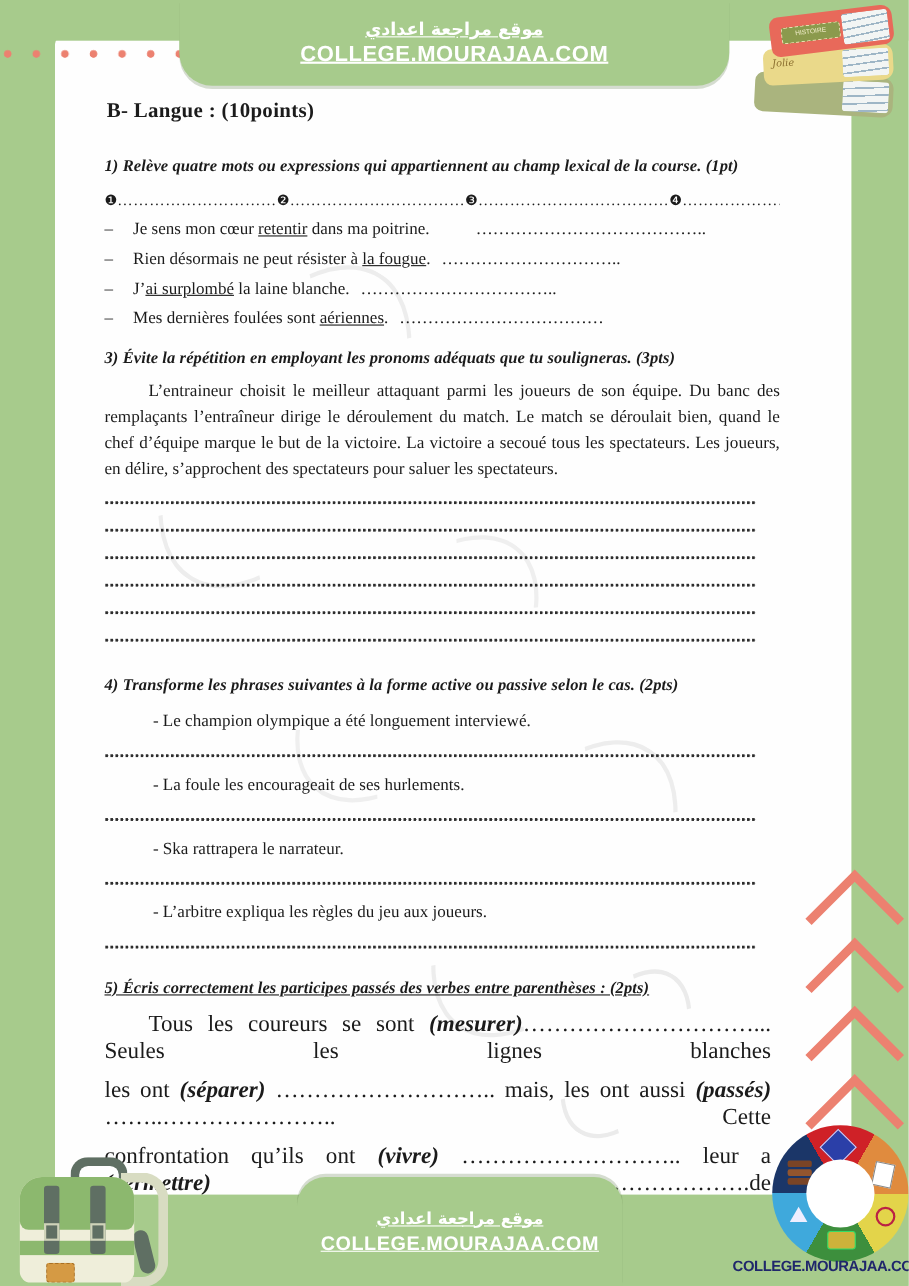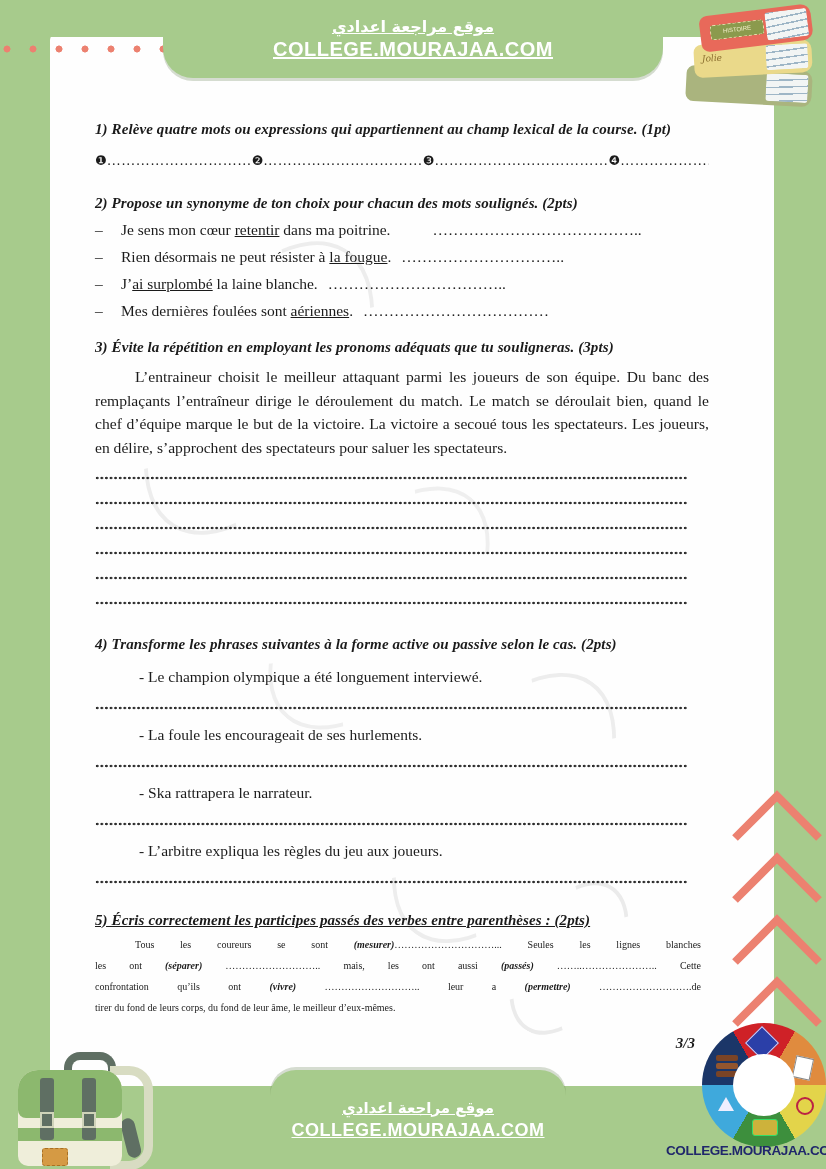--- a/index.html
+++ b/index.html
@@ -50,21 +50,21 @@
   .q3-header{margin-top:19px;}
   .q3-par{font-size:15.6px;line-height:23.5px;text-align:justify;text-indent:40px;
           margin:9px 0 0 0;}
   .dotline{width:592px;height:6px;margin-top:19px;
      background-image:radial-gradient(circle at 2px 3px,#2c2c2c 1.25px,rgba(0,0,0,0) 1.6px);
      background-size:4.6px 6px;background-repeat:repeat-x;}
   .q3-lines .dotline:first-child{margin-top:16px;}
   .q4-header{margin-top:30px;}
   .q4-sentence{font-size:15.5px;margin:15px 0 13px 44px;}
   .q5-header{margin-top:27px;text-decoration:underline;}
-  .q5-line{font-size:10px;margin-top:10px;width:606px;}
+  .q5-line{font-size:21px;margin-top:10px;width:606px;}
   .q5-line.just{text-align:justify;text-align-last:justify;}
   .q5-line .indent{display:inline-block;width:40px;}
   .verb{font-weight:bold;font-style:italic;}
   .page-num{font-size:15px;font-weight:bold;font-style:italic;text-align:right;
             margin:22px 14px 0 0;}
 
   
   .wm{position:absolute;border:4px solid rgba(160,160,160,.22);border-radius:50%;}
   .wm1{left:120px;top:190px;width:170px;height:320px;transform:rotate(32deg);
        border-color:rgba(160,160,160,.18) transparent;}
@@ -141,25 +141,25 @@
 <body>
 
 <div class="page">
 
   <div class="wm wm1"></div>
   <div class="wm wm2"></div>
   <div class="wm wm3"></div>
   <div class="wm wm4"></div>
 
   <div class="content">
+    <div class="doc-title">B- Langue : (10points)</div>
 
     <div class="q-header q1-header">1) Relève quatre mots ou expressions qui appartiennent au champ lexical de la course. (1pt)</div>
     <div class="slots"><span class="slot-num">❶</span><span class="slot-dots">…………………………</span><span class="slot-num">❷</span><span class="slot-dots">……………………………</span><span class="slot-num">❸</span><span class="slot-dots">………………………………</span><span class="slot-num">❹</span><span class="slot-dots">……………………………</span></div>
 
-    <div class="q-header q2-header">2) Propose un synonyme de ton choix pour chacun des mots soulignés. (2pts)</div>
     <div>
         <div class="q2-item">
           <span class="dash">–</span>
           <span>Je sens mon cœur <span class="ul">retentir</span> dans ma poitrine.</span>
           <span class="q2-dots wide">…………………………………..</span>
         </div>
         <div class="q2-item">
           <span class="dash">–</span>
           <span>Rien désormais ne peut résister à <span class="ul">la fougue</span>.</span>
           <span class="q2-dots">…………………………..</span>

